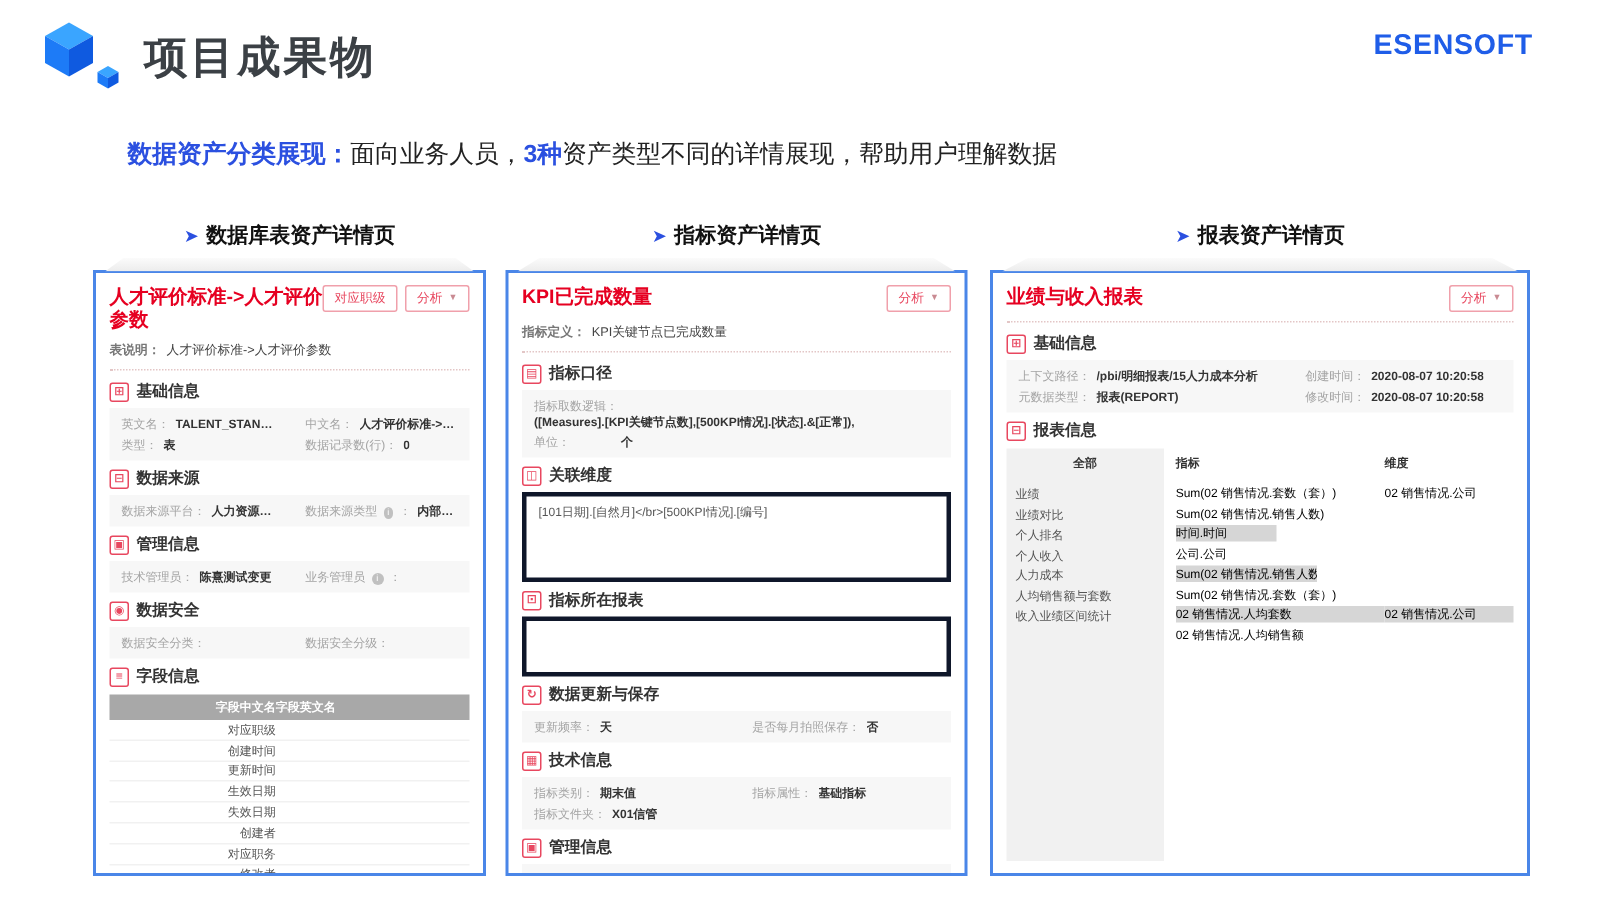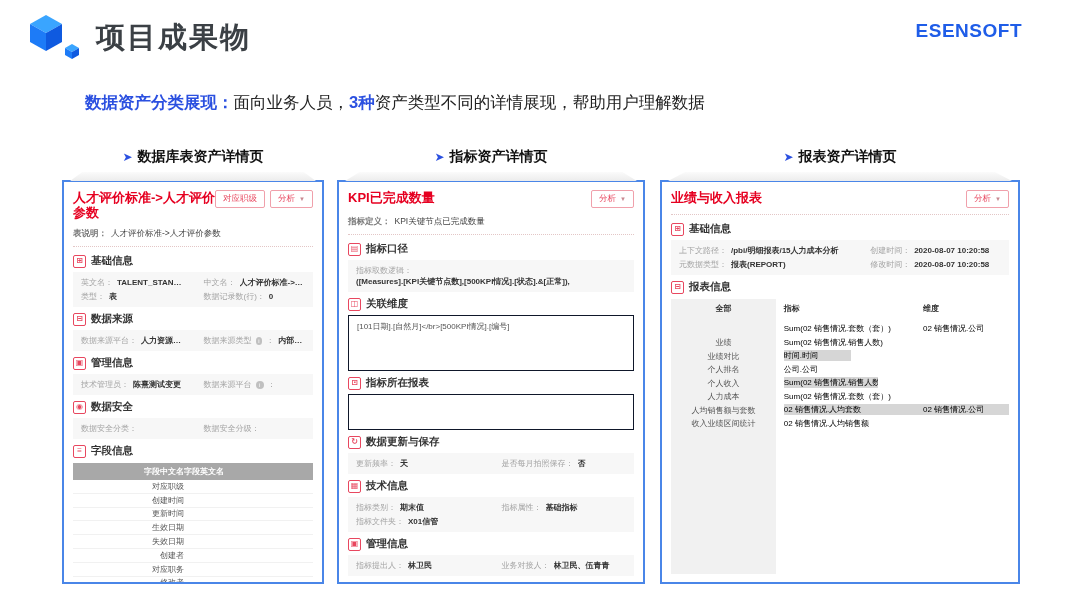--- a/index.html
+++ b/index.html
@@ -47,36 +47,36 @@
     font-size:8px;line-height:10px;text-align:center;flex:0 0 auto;}
   .fbox{background:#f7f7f7;padding:5px 8px;display:grid;grid-template-columns:1fr 1fr;
     gap:3px 21px;font-size:8px;align-content:start;}
   .fbox.wideleft{grid-template-columns:1.3fr 1fr;}
   .field{display:flex;gap:4px;align-items:baseline;min-width:0;}
   .flabel{color:#a4a4a4;white-space:nowrap;}
   .fvalue{color:#333;font-weight:700;overflow:hidden;text-overflow:ellipsis;white-space:nowrap;}
   .stackbox{background:#f7f7f7;padding:5px 8px;font-size:8px;display:flex;
     flex-direction:column;gap:2px;}
   .stackbox .flabel{display:inline-block;min-width:58px;}
-  .tbox{border:1px solid #0f172a;background:#fff;padding:5px 8px;font-size:8px;color:#555;}
+  .tbox{border:3px solid #0f172a;background:#fff;padding:5px 8px;font-size:8px;color:#555;}
   .iinfo{display:inline-block;width:8px;height:8px;border-radius:50%;background:#c0c0c0;
     color:#fff;font-size:6px;line-height:8px;text-align:center;vertical-align:1px;}
   
   .ftable{width:100%;font-size:8px;margin-top:1px;}
   .ftable .hrow{background:#a8a8a8;color:#fff;font-weight:700;display:flex;padding:3px 6px;}
   .fc1{width:46%;text-align:right;}
   .fc2{flex:1;}
   .frow{display:flex;align-items:center;padding:0 6px;height:12.8px;
     border-bottom:1px solid #f1f1f1;color:#555;}
   .redact{height:8px;background:#cccccc;border-radius:1px;}
   
   .rtable{display:flex;font-size:8px;flex:1;min-height:0;margin-top:1px;}
   .rleft{width:31%;background:#f1f1f1;padding:4px 6px;box-sizing:border-box;}
-  .rleft .rhead{text-align:center;font-weight:800;color:#333;margin-bottom:22px;}
-  .rgroup{line-height:13.5px;color:#555;white-space:nowrap;text-align:center;}
+  .rleft .rhead{text-align:center;font-weight:800;color:#333;margin-bottom:9px;}
+  .rgroup{line-height:13.5px;color:#555;white-space:nowrap;}
   .rright{flex:1;padding:4px 0 4px 8px;box-sizing:border-box;display:flex;flex-direction:column;}
   .rright .rhrow{display:flex;font-weight:800;color:#333;margin-bottom:9px;justify-content:space-between;}
   .rmcell{flex:1;min-width:0;}
   .rdcell{width:86px;flex:0 0 auto;}
   .rrow{display:flex;height:13.5px;align-items:center;}
   .rbar{display:inline-block;white-space:nowrap;overflow:hidden;box-sizing:border-box;}
   .rbar.hl{background:#d6d6d6;}
   .rdcell .rbar{width:100%;}
 </style>
 </head>
@@ -165,21 +165,21 @@
         <div class="sec-head">
           <span class="sec-icon">▣</span>
           <span>管理信息</span>
         </div>
         <div class="fbox">
           <div class="field">
             <span class="flabel">技术管理员：</span>
             <span class="fvalue">陈熹测试变更</span>
           </div>
           <div class="field">
-            <span class="flabel">数据来源平台</span>
+            <span class="flabel">业务管理员</span>
             <span class="iinfo">i</span>
             <span class="flabel">：</span>
             <span class="fvalue"></span>
           </div>
         </div>
         <div class="sec-head">
           <span class="sec-icon">◉</span>
           <span>数据安全</span>
         </div>
         <div class="fbox">
@@ -256,20 +256,21 @@
           <span class="ml">指标定义：</span>
           <span class="mv">KPI关键节点已完成数量</span>
         </div>
         <div class="dotted"></div>
         <div class="sec-head">
           <span class="sec-icon">▤</span>
           <span>指标口径</span>
         </div>
         <div class="stackbox">
           <div><span class="flabel">指标取数逻辑：</span><span class="fvalue">([Measures].[KPI关键节点数],[500KPI情况].[状态].&amp;[正常]),</span></div>
+          <div><span class="flabel">单位：</span><span class="fvalue">个</span></div>
         </div>
         <div class="sec-head">
           <span class="sec-icon">◫</span>
           <span>关联维度</span>
         </div>
         <div class="tbox" style="min-height: 44px;">[101日期].[自然月]&lt;/br&gt;[500KPI情况].[编号]</div>
         <div class="sec-head">
           <span class="sec-icon">⊡</span>
           <span>指标所在报表</span>
         </div>

